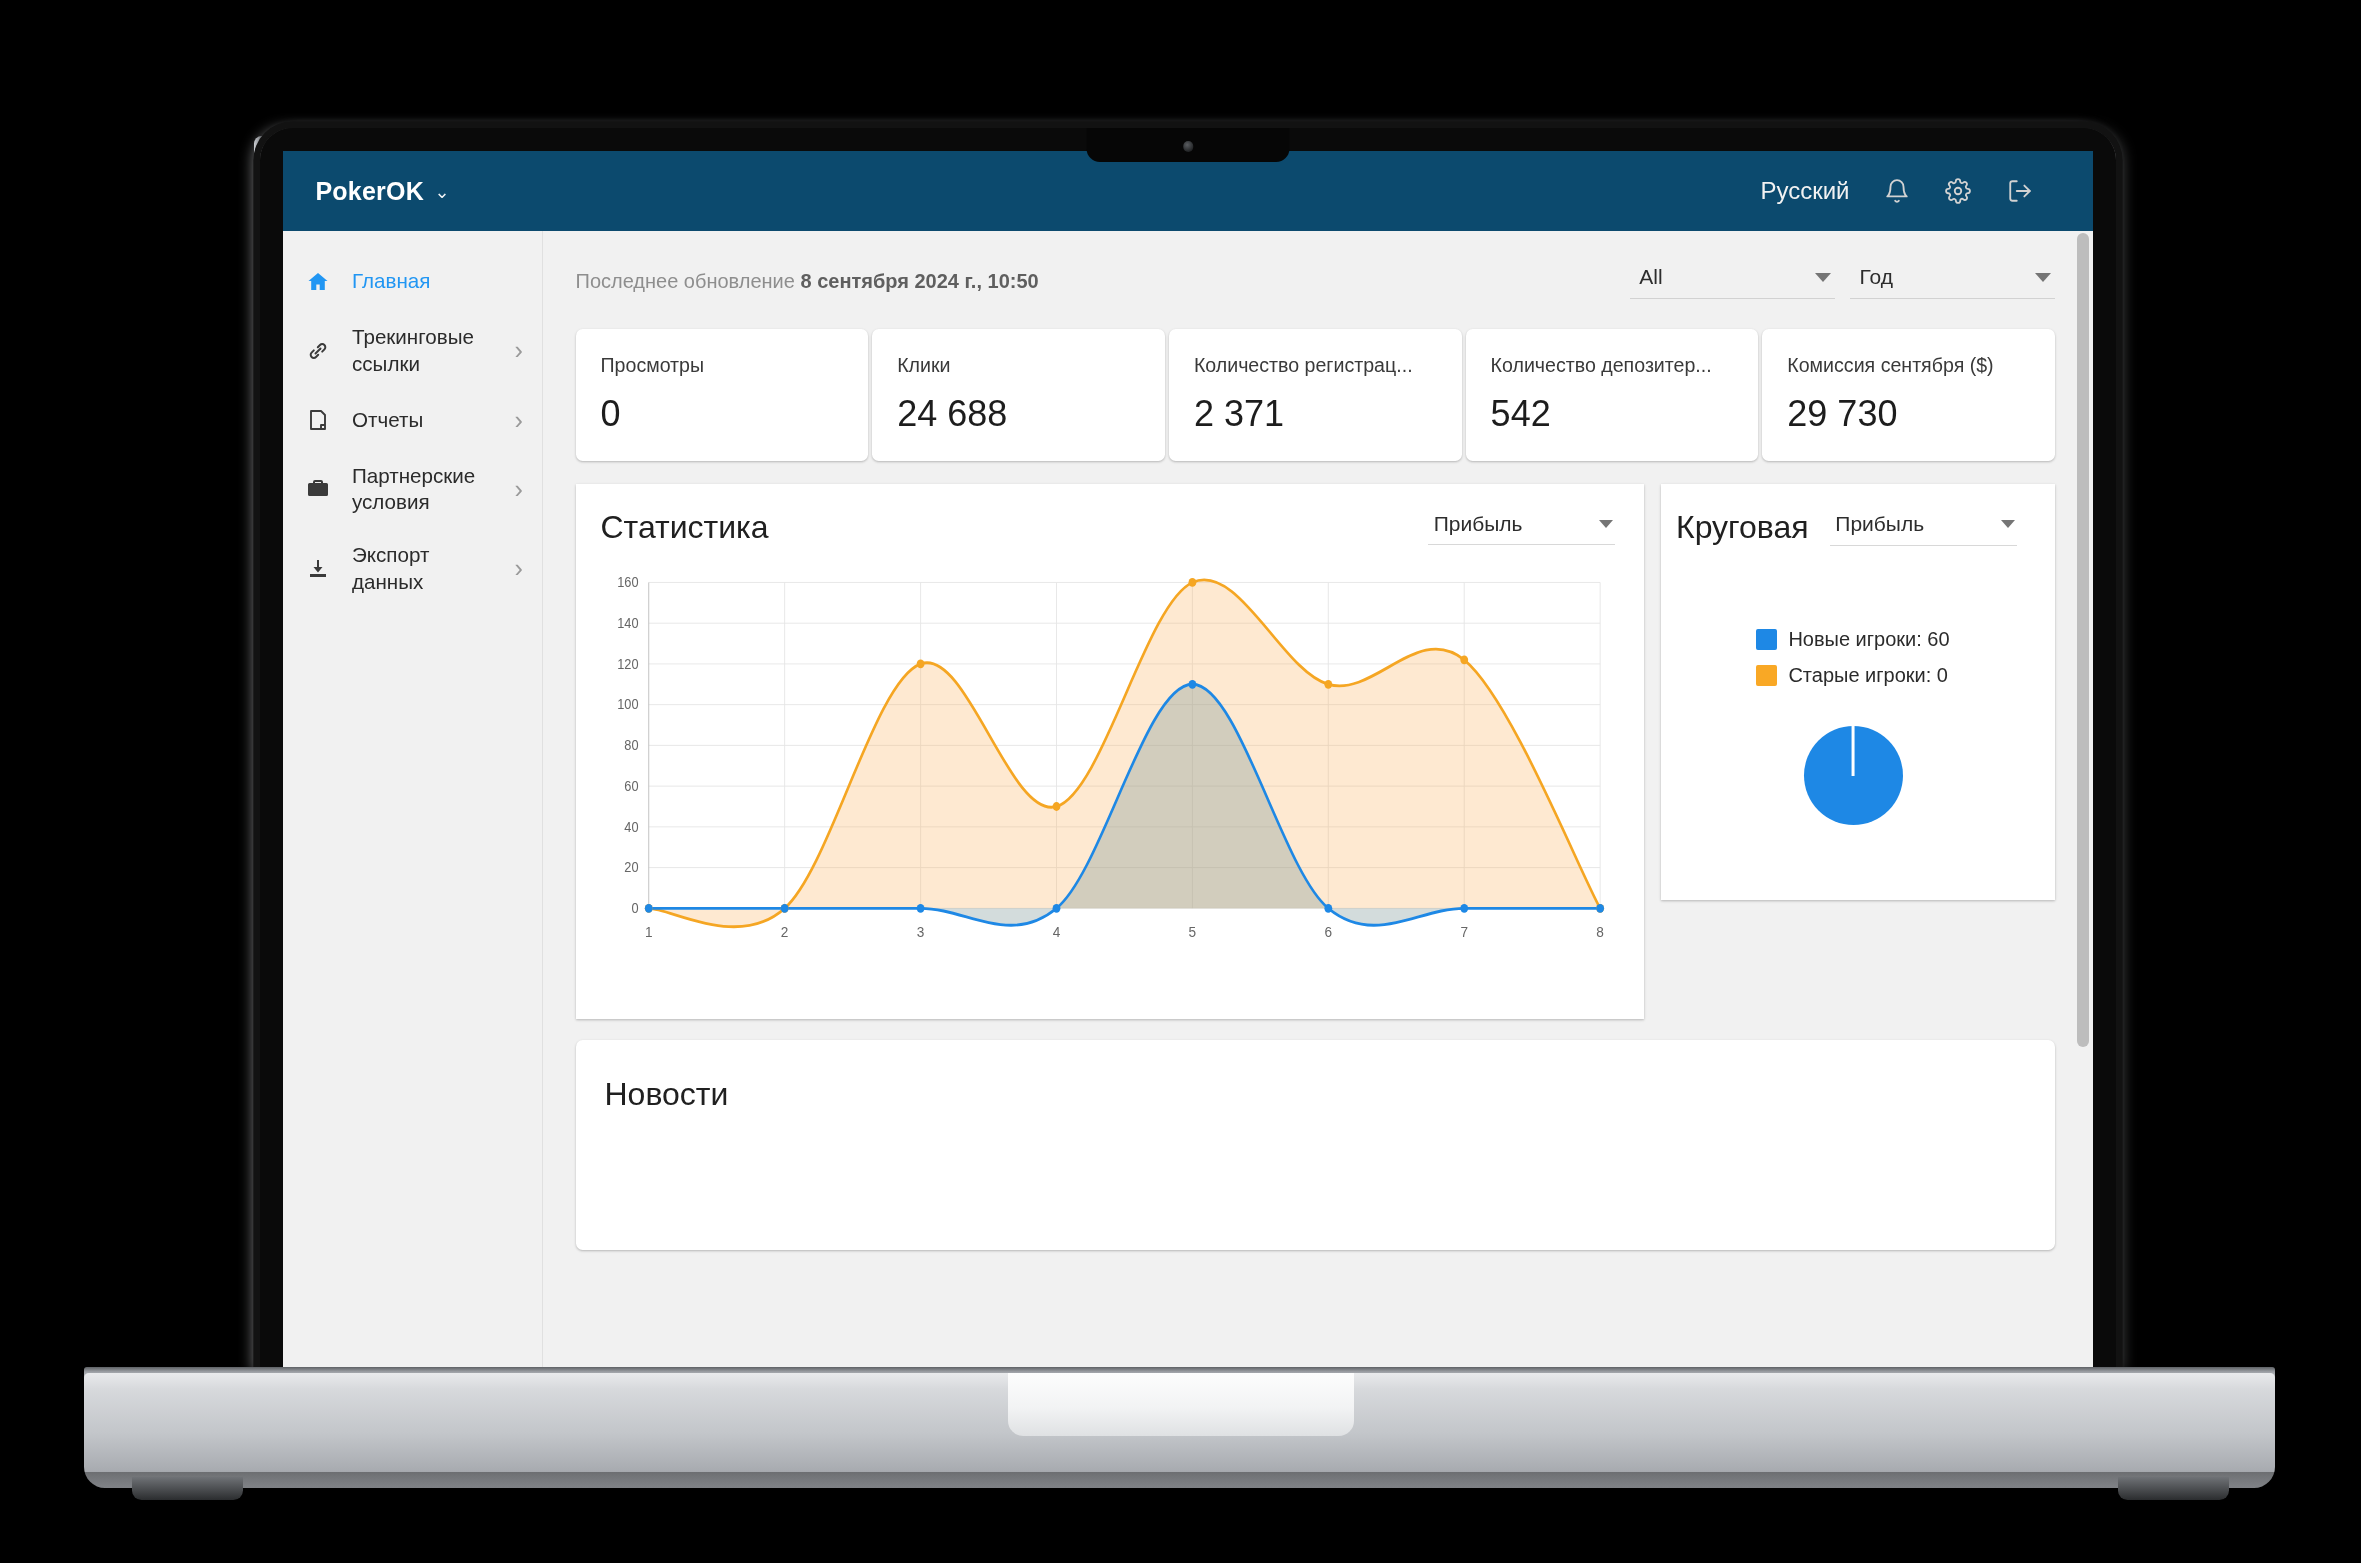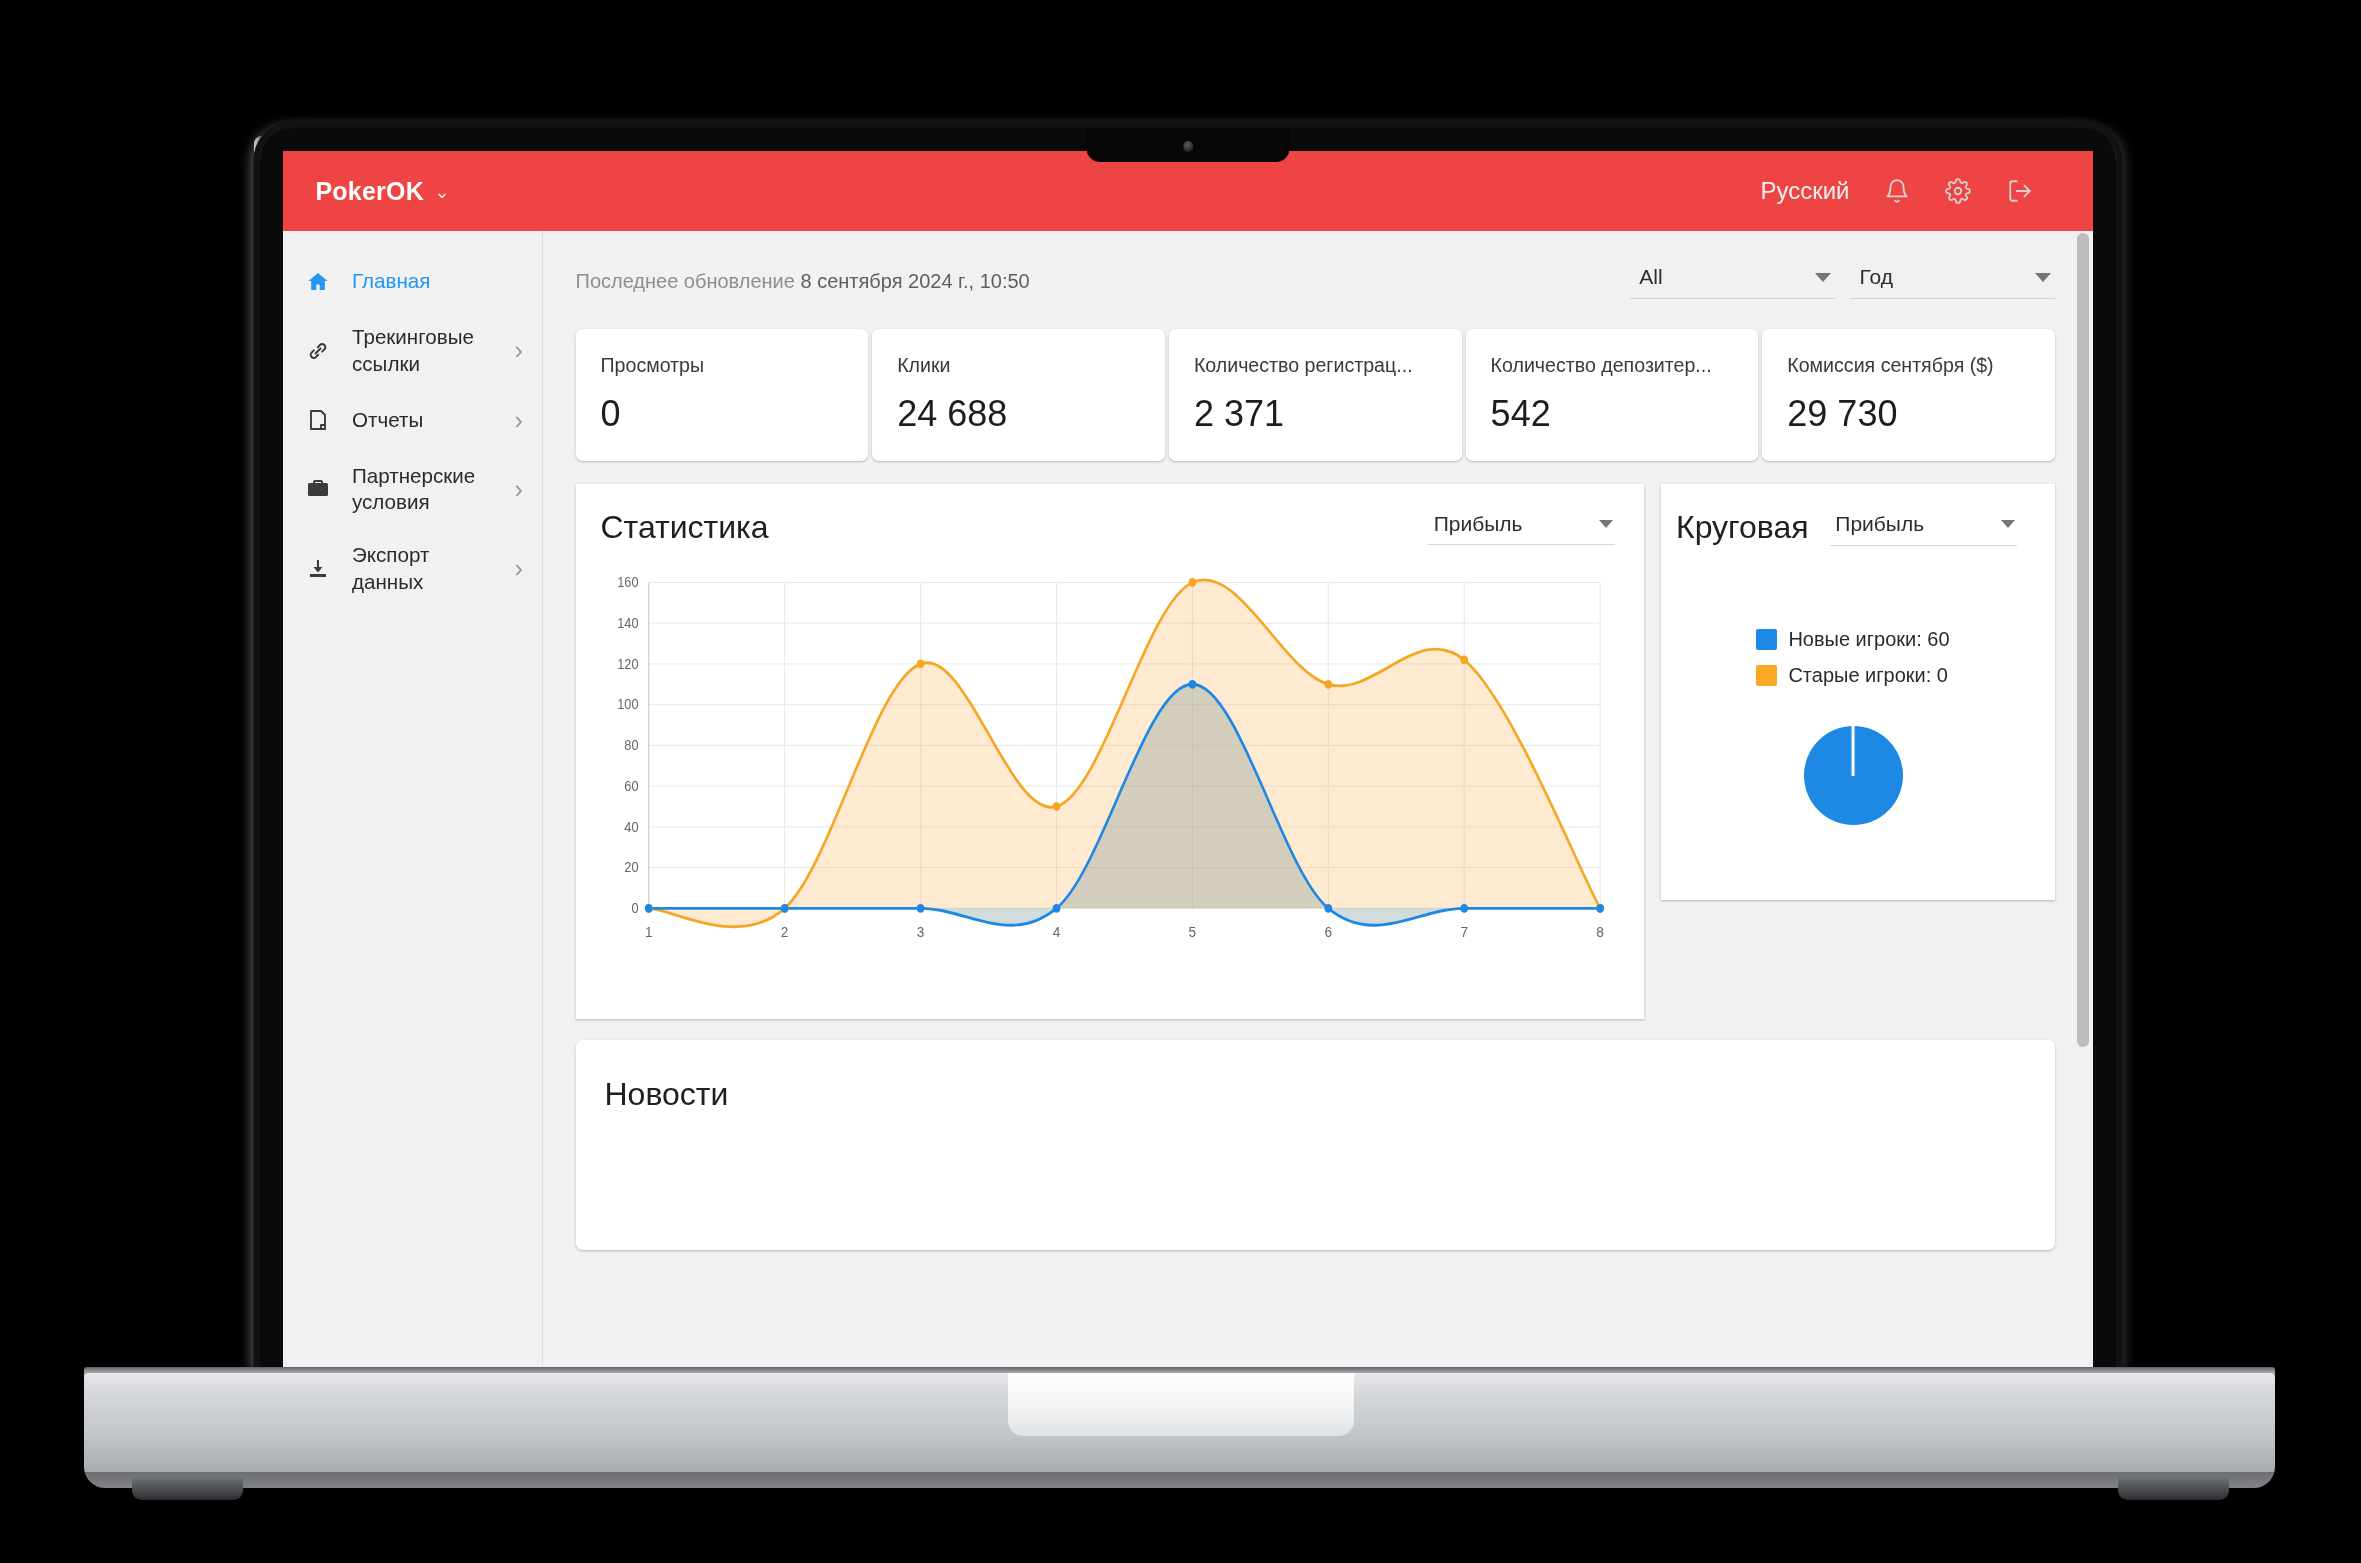--- a/index.html
+++ b/index.html
@@ -81,21 +81,21 @@
   }
   .foot { position: absolute; top: 1477px; width: 111px; height: 23px;
           background: linear-gradient(180deg,#6f7276,#2b2d2f); border-radius: 0 0 9.6px 9.6px; }
   .foot.l { left: 132px; }
   .foot.r { right: 132px; }
 
   
   .app { display: flex; flex-direction: column; width: 100%; height: 100%; background:#f1f1f1; }
 
   .topbar {
-    height: 80px; background: #ef4444; color: #fff;
+    height: 80px; background: #0c4a6e; color: #fff;
     display: flex; align-items: center; justify-content: space-between;
     padding: 0 59px 0 32.5px; flex: 0 0 80px;
   }
   .brand { display:flex; align-items:center; gap:10.5px; font-size: 25px; font-weight: 700; letter-spacing:0.2px; }
   .brand .chev { font-size: 18px; font-weight:400; opacity:.95; margin-top:2.9px; }
   .topright { display:flex; align-items:center; gap:32.5px; }
   .lang { font-size: 24px; color:#f2f2f2; }
   .ticon { width:29px; height:29px; display:flex; align-items:center; justify-content:center; color:#d2d2d2; }
   .ticon svg { display:block; }
 
@@ -116,21 +116,21 @@
   .nav-label { font-size: 20.6px; color:#2b2b2b; line-height:1.28; flex:1 1 auto; }
   .nav-item.active .nav-label { color:#2196f3; }
   .nav-arrow { color:#9a9a9a; font-size: 25px; font-weight: 300; line-height: 1; padding-right: 3.8px; }
 
   
   .content { flex:1 1 auto; min-width:0; padding: 0 0 0 0; position:relative; overflow:hidden; }
   .content-inner { padding: 29px 38px 0 32.5px; }
 
   .topline { display:flex; align-items:center; justify-content:space-between; margin-bottom: 27px; height: 42px; }
   .updated { font-size: 20px; color:#8e8e8e; }
-  .updated b { color:#5f5f5f; font-weight: 400; }
+  .updated b { color:#5f5f5f; font-weight: 700; }
   .filters { display:flex; gap: 15.3px; }
   .select {
     width: 205px; border-bottom: 1px solid #d2d2d2; padding: 1.9px 3.8px 8.6px 9.6px;
     display:flex; align-items:center; justify-content:space-between; cursor:pointer;
   }
   .select span { font-size: 21px; color:#2d2d2d; }
   .caret { width:0;height:0;border-left:8.6px solid transparent;border-right:8.6px solid transparent;border-top:9.6px solid #757575; }
 
   .cards { display:flex; gap: 4px; margin-bottom: 23px; }
   .card {

